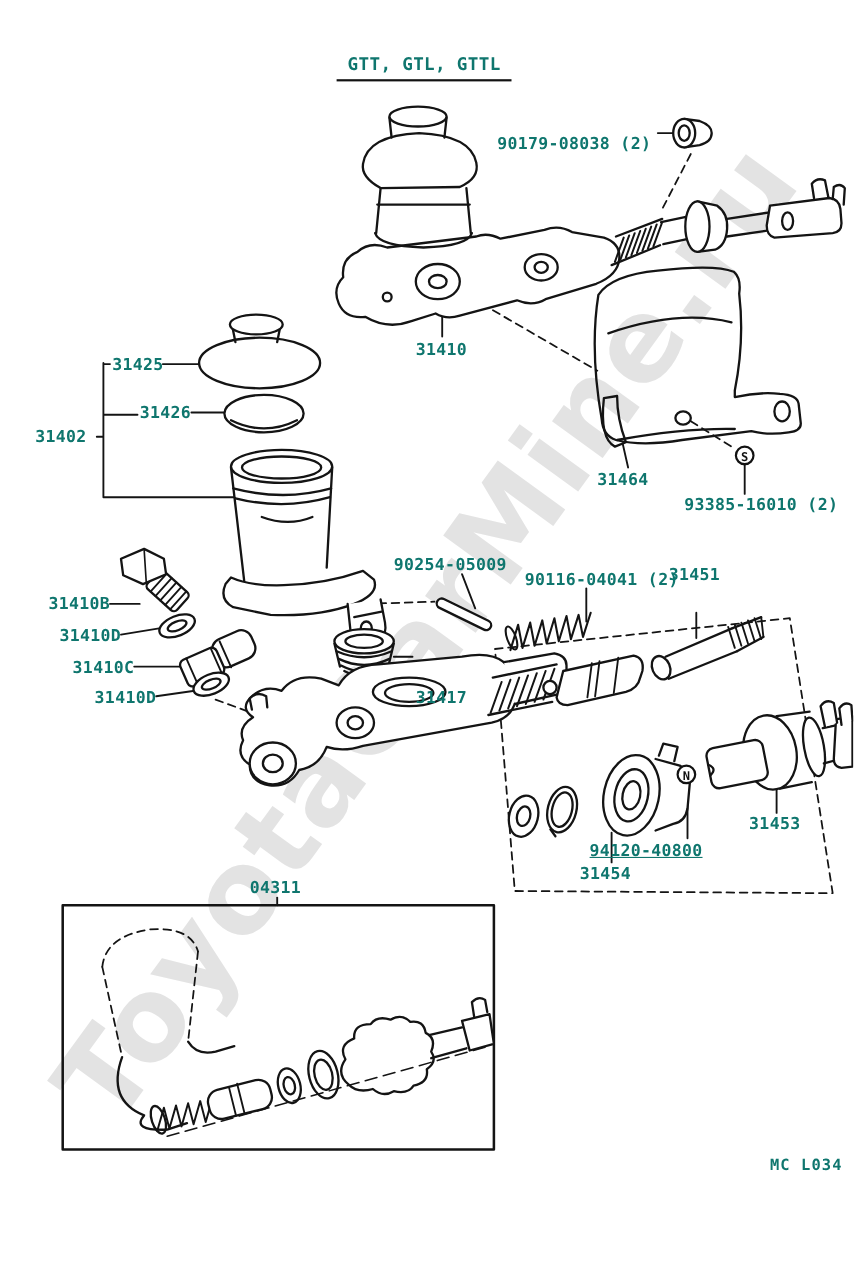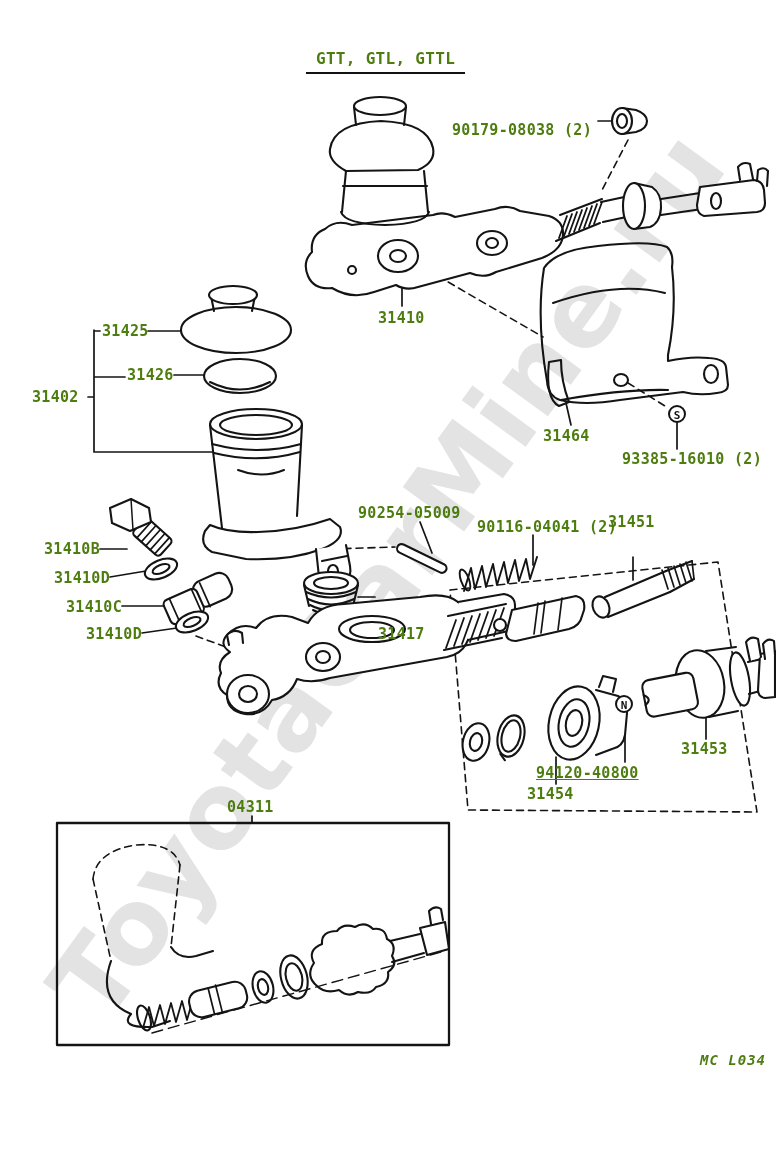--- a/index.html
+++ b/index.html
@@ -2,24 +2,24 @@
 <html><head>
 <meta charset="utf-8">
 <style>
   html,body{margin:0;padding:0;background:#fff;}
   .canvas{position:relative;width:776px;height:1150px;background:#fff;overflow:hidden;
           font-family:"DejaVu Sans Mono",monospace;}
   .watermark{position:absolute;left:388px;top:575px;transform:translate(-50%,-50%) rotate(-54deg);
              font-family:"DejaVu Sans",sans-serif;font-weight:bold;font-size:104px;
              color:#e3e3e3;white-space:nowrap;letter-spacing:2px;z-index:0;}
   svg.art{position:absolute;left:0;top:0;z-index:1;}
-  .plabel{position:absolute;font:bold 15px/1.15 "DejaVu Sans Mono",monospace;color:#4d7c0f;
+  .plabel{position:absolute;font:bold 15px/1.15 "DejaVu Sans Mono",monospace;color:#0f766e;
           white-space:nowrap;z-index:2;letter-spacing:0.3px;}
   .title{font-size:16px;border-bottom:2.5px solid #121212;padding:0 10px 4px 10px;}
-  .plate{font-size:14px;letter-spacing:1px;font-style:italic;}
+  .plate{font-size:14px;letter-spacing:1px;}
   .sym{position:absolute;width:18px;height:18px;border:2px solid #121212;border-radius:50%;
        font:bold 11px/18px "DejaVu Sans Mono",monospace;text-align:center;color:#121212;
        background:#fff;z-index:2;box-sizing:border-box;}
 </style>
 </head>
 <body>
 
 <div class="canvas">
 
   <div class="watermark">ToyotaCarMine.ru</div>

